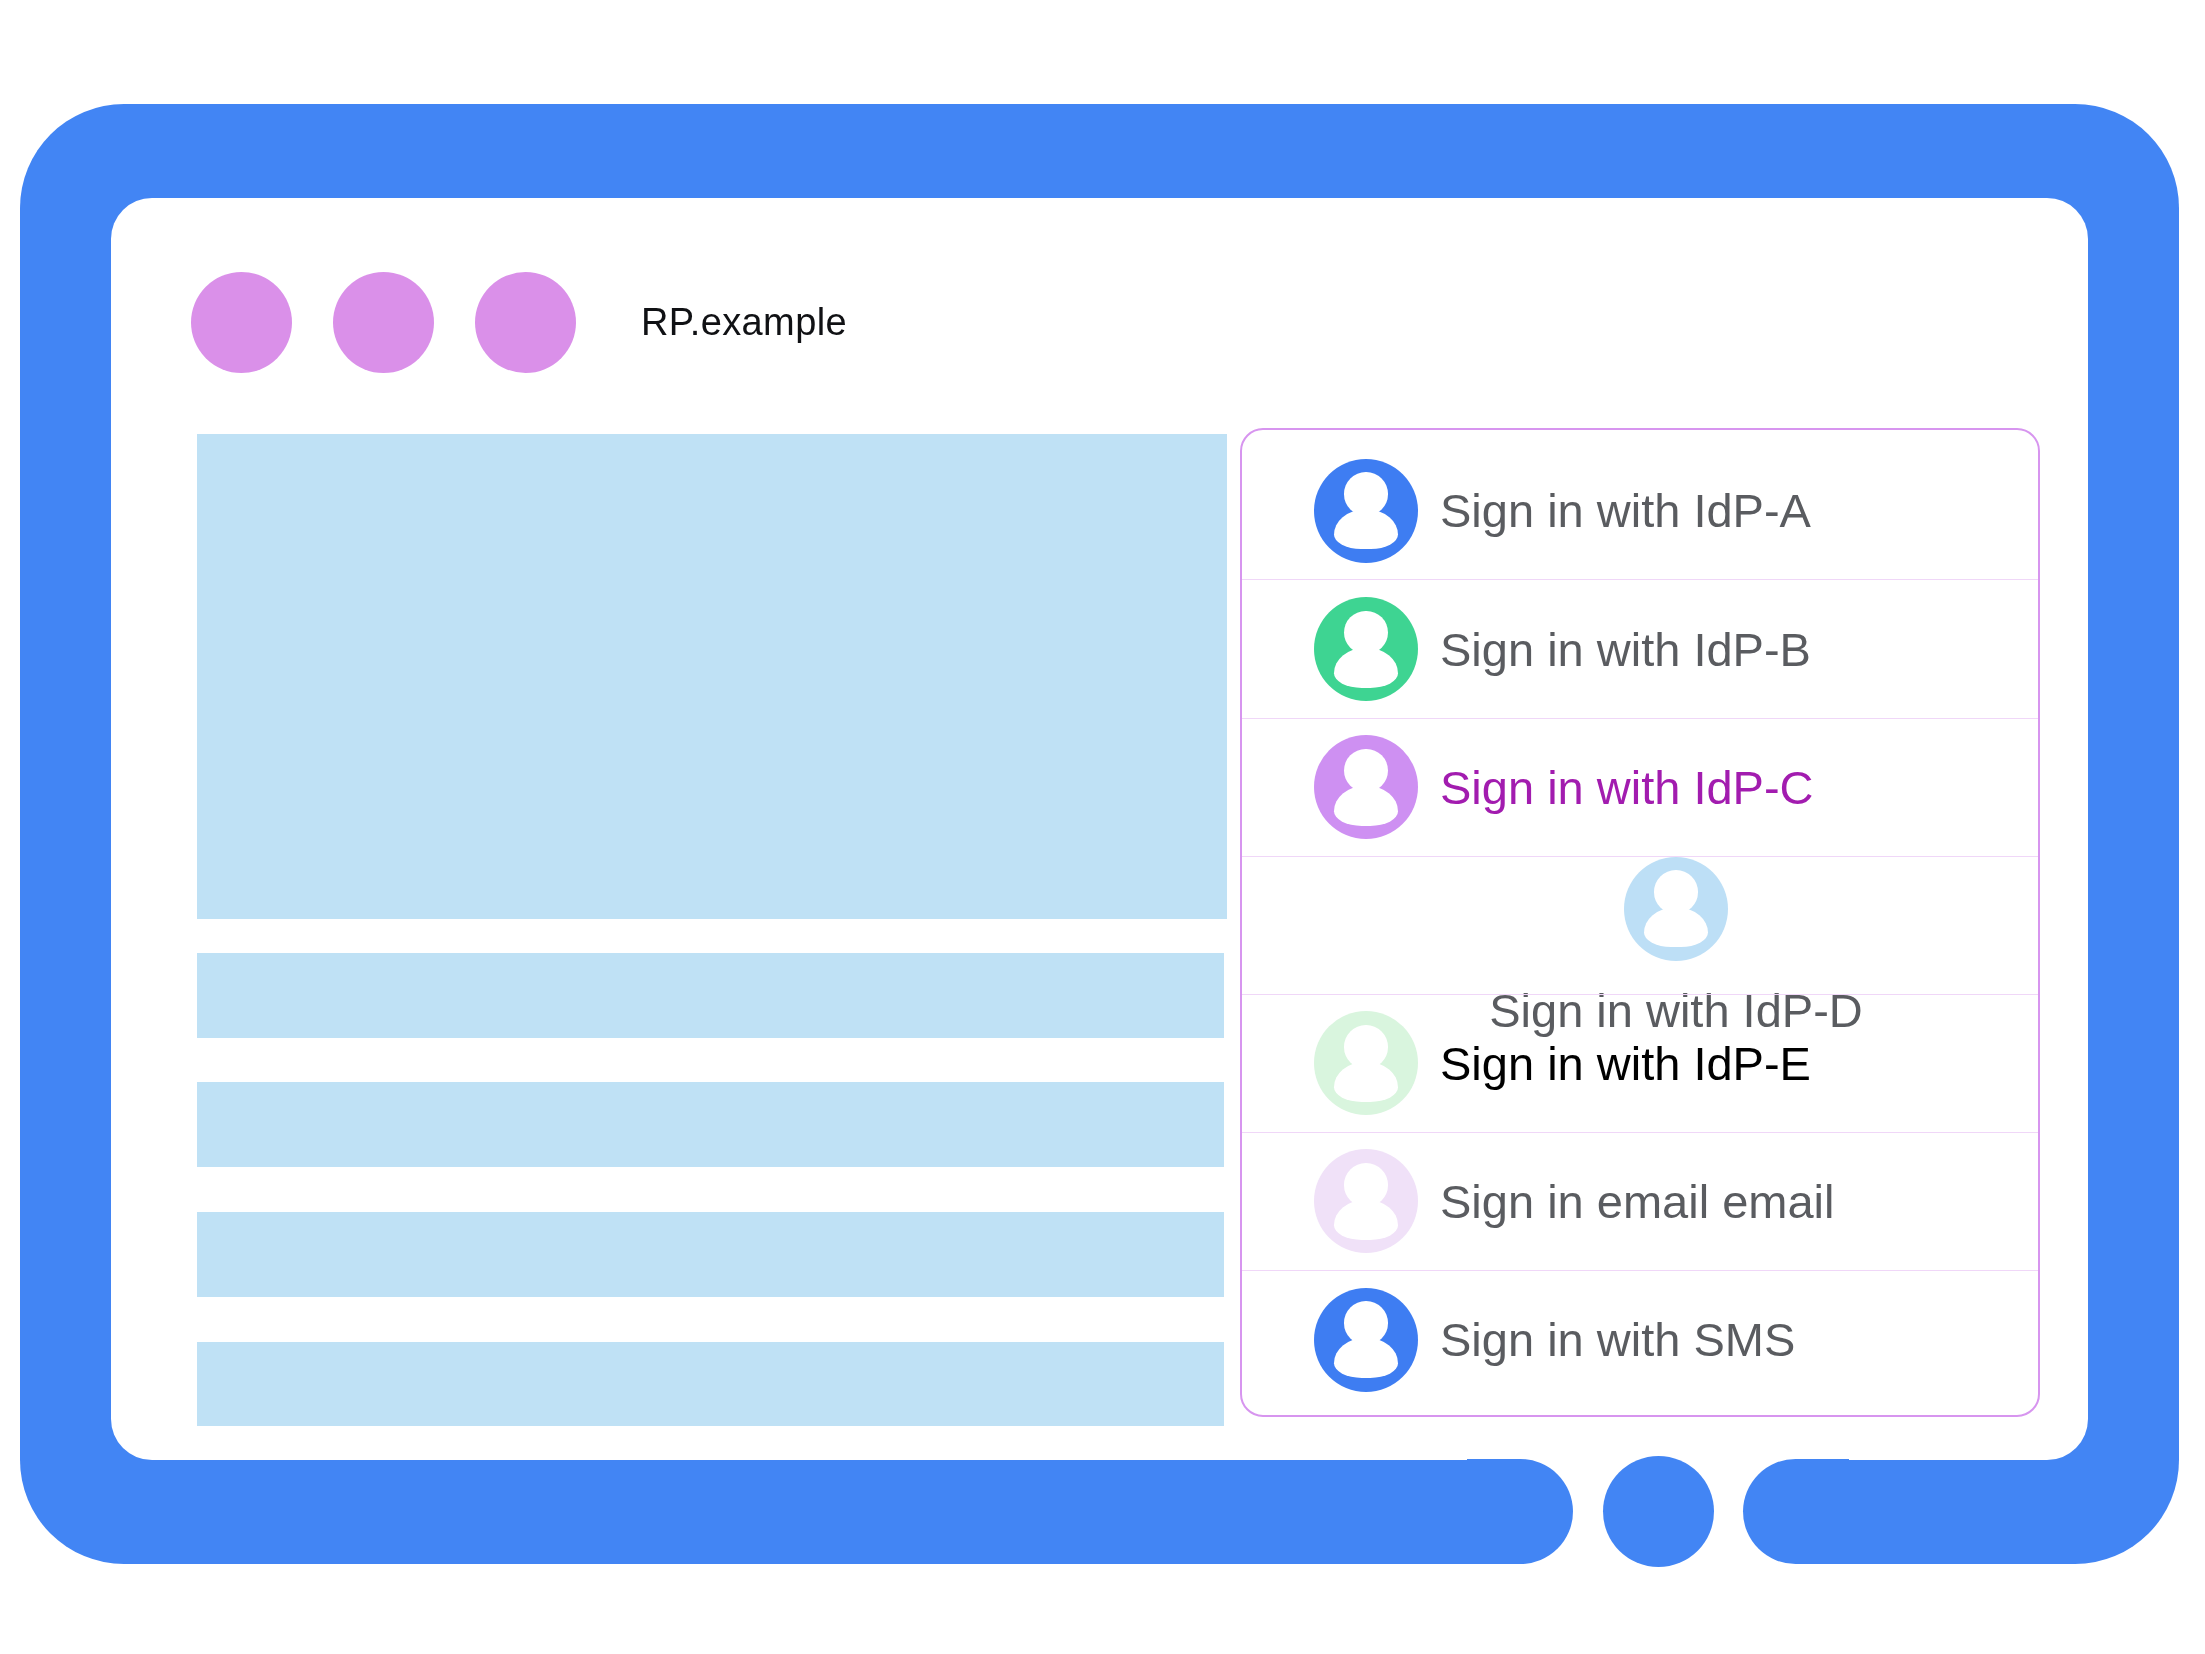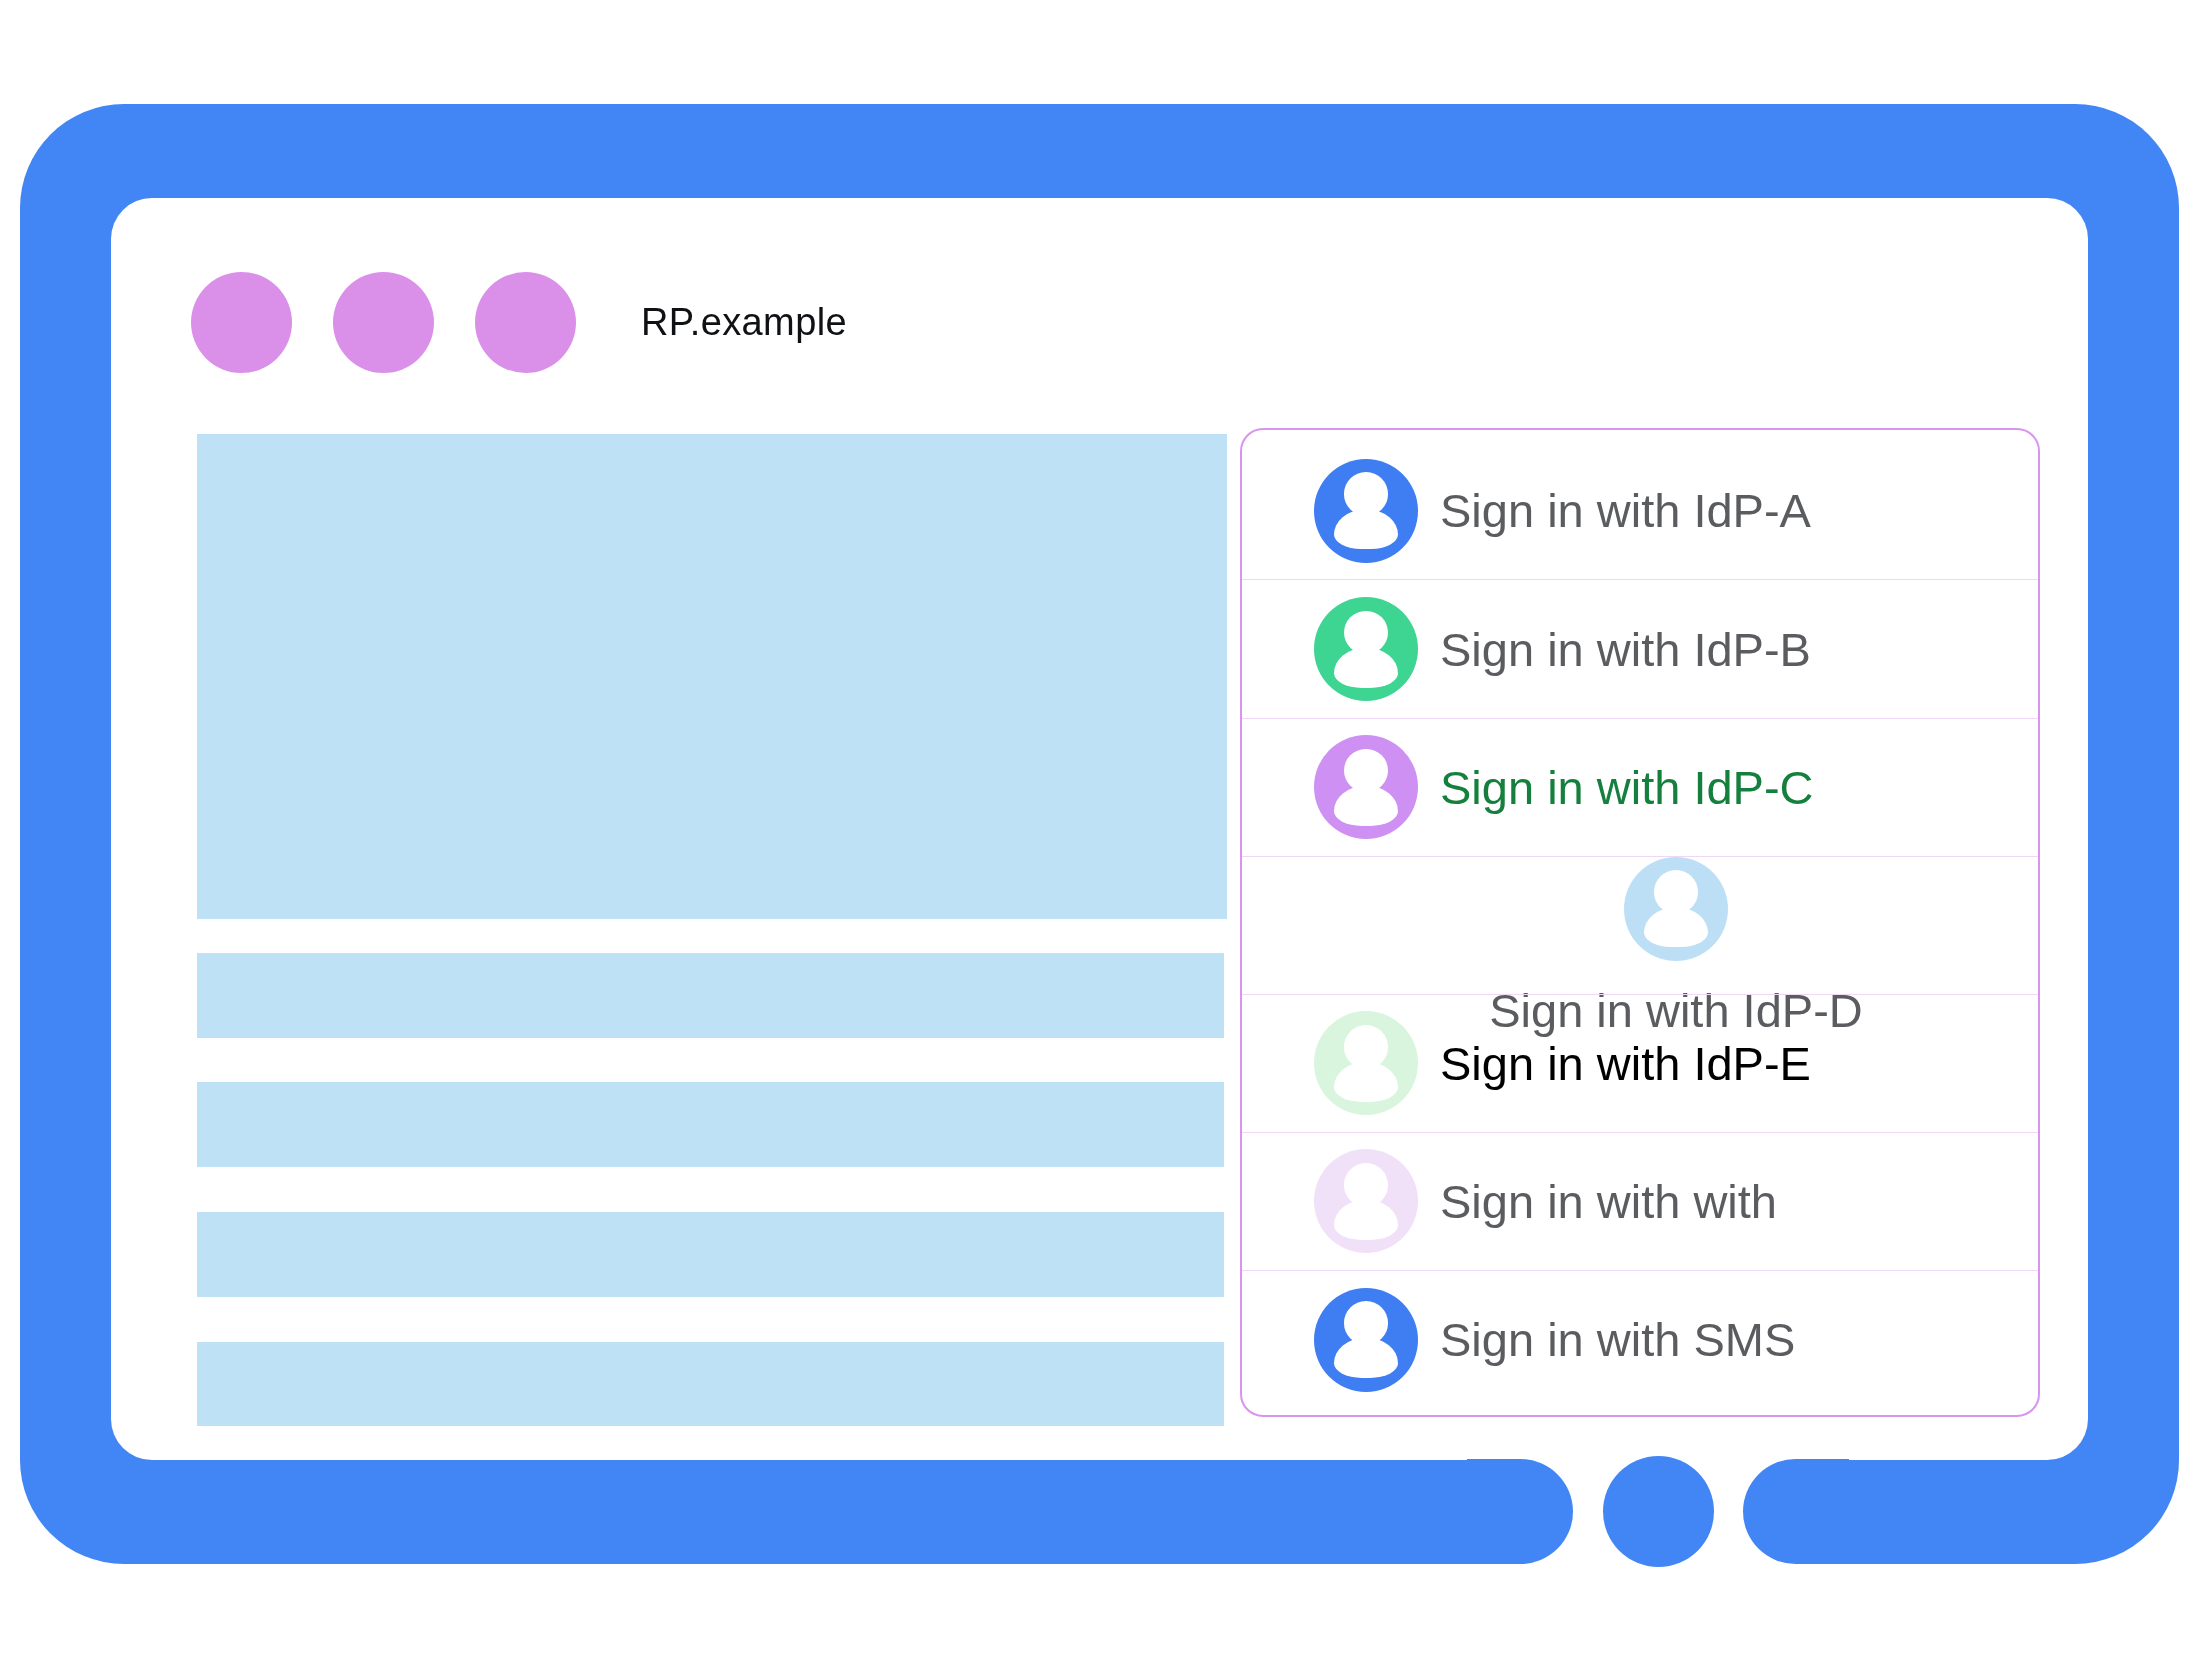--- a/index.html
+++ b/index.html
@@ -74,21 +74,21 @@
     </div>
 
     <div class="panel-row" style="border-top-color: rgb(240, 215, 248); color: rgb(90, 92, 96);">
       <span class="avatar" style="background-color: rgb(62, 212, 146);">
         <span class="head"></span>
         <span class="body"></span>
       </span>
       <span class="label">Sign in with IdP-B</span>
     </div>
 
-    <div class="panel-row" style="border-top-color: rgb(240, 215, 248); color: #15803d;">
+    <div class="panel-row" style="border-top-color: rgb(240, 215, 248); color: #a21caf;">
       <span class="avatar" style="background-color: rgb(206, 144, 242);">
         <span class="head"></span>
         <span class="body"></span>
       </span>
       <span class="label">Sign in with IdP-C</span>
     </div>
 
     <div class="panel-row" style="border-top-color: rgb(240, 215, 248); color: rgb(90, 92, 96); flex-direction: column;">
       <span class="avatar" style="background-color: rgb(189, 223, 246);">
         <span class="head"></span>
@@ -103,21 +103,21 @@
         <span class="body"></span>
       </span>
       <span class="label">Sign in with IdP-E</span>
     </div>
 
     <div class="panel-row" style="border-top-color: rgb(240, 215, 248); color: rgb(90, 92, 96);">
       <span class="avatar" style="background-color: rgb(240, 225, 248);">
         <span class="head"></span>
         <span class="body"></span>
       </span>
-      <span class="label">Sign in with with</span>
+      <span class="label">Sign in email email</span>
     </div>
 
     <div class="panel-row" style="border-top-color: rgb(240, 215, 248); color: rgb(90, 92, 96);">
       <span class="avatar" style="background-color: rgb(62, 125, 242);">
         <span class="head"></span>
         <span class="body"></span>
       </span>
       <span class="label">Sign in with SMS</span>
     </div>
 

